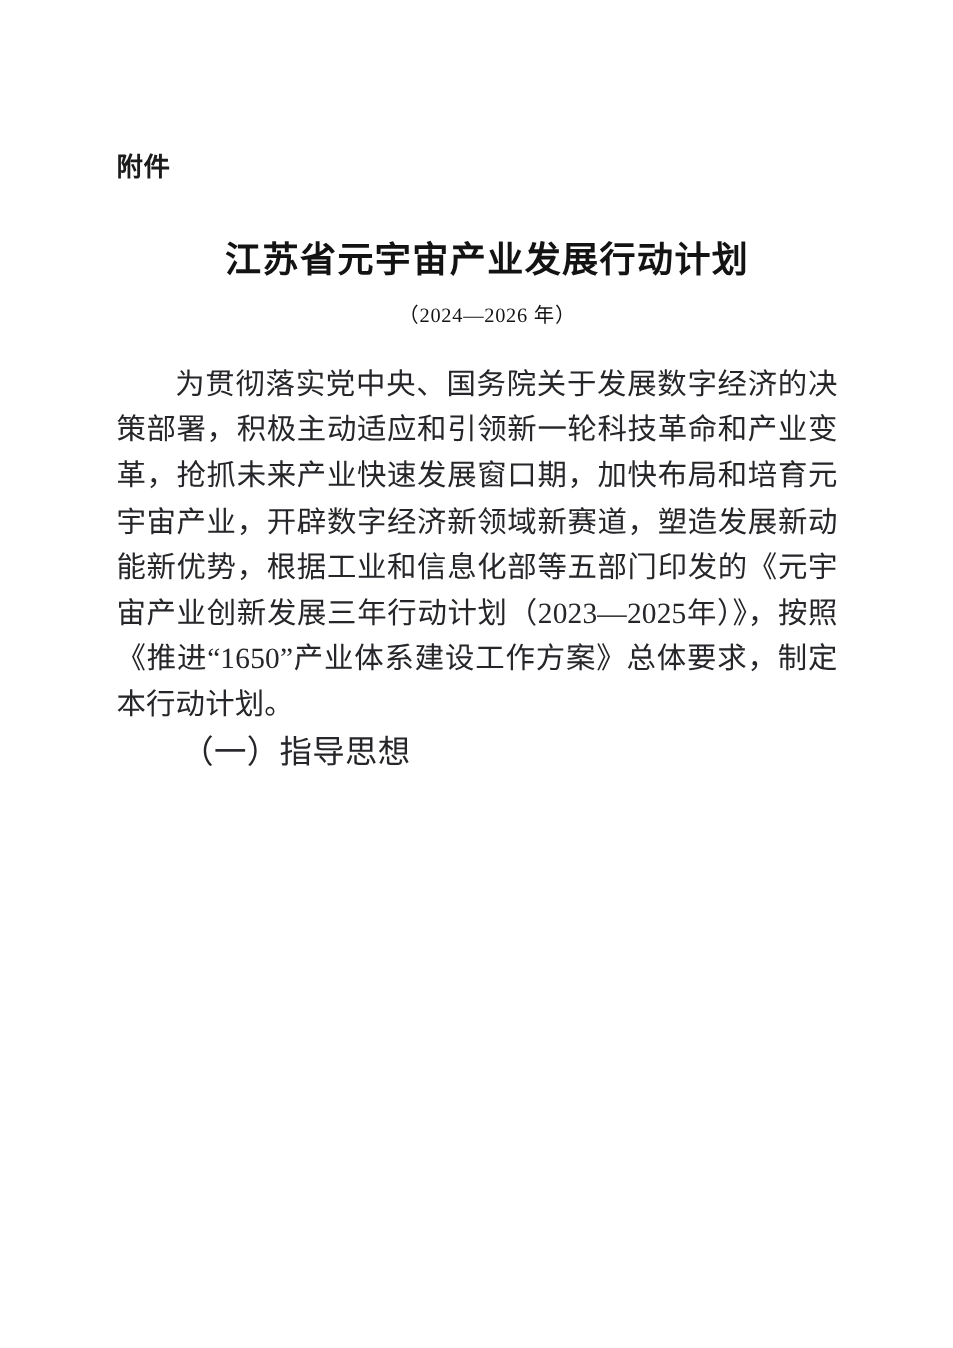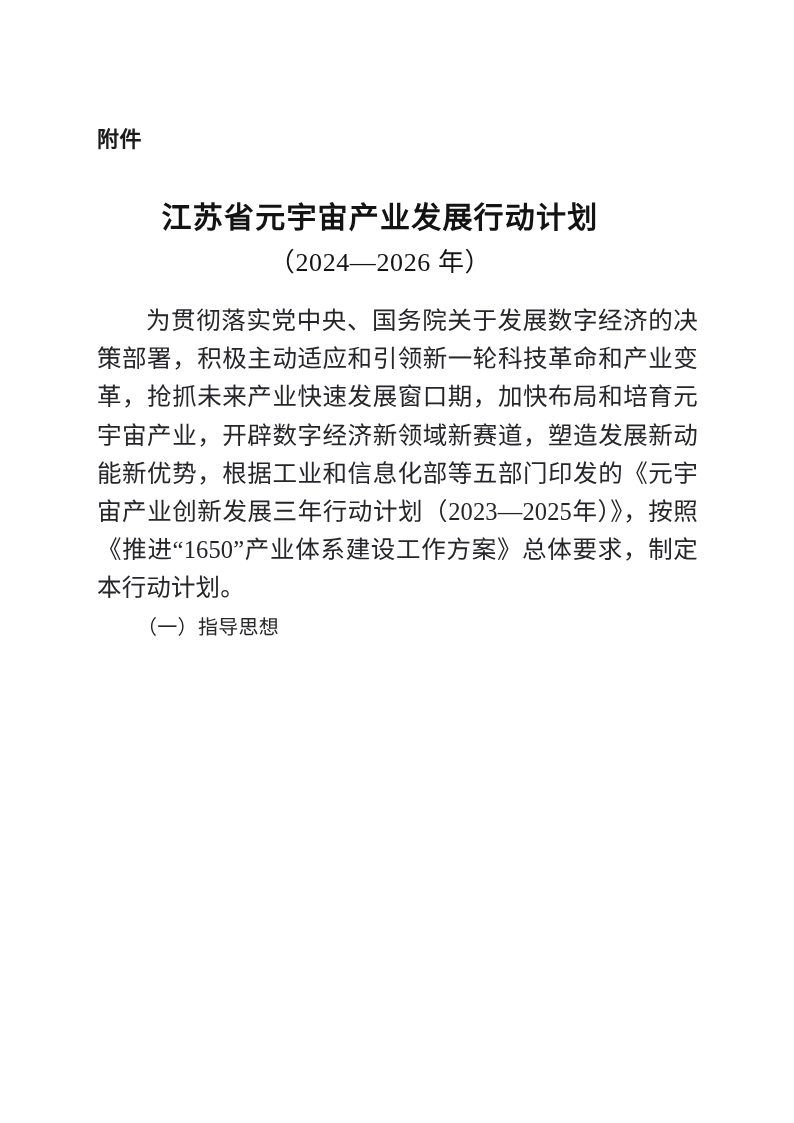--- a/index.html
+++ b/index.html
@@ -34,40 +34,40 @@
     font-size: 22px;
     line-height: 28px;
     color: #1b1b1b;
     letter-spacing: 0.5px;
     white-space: nowrap;
   }
 
   
   .title-block {
     position: absolute;
-    left: 80px;
+    left: 106px;
     top: 196px;
     width: 600px;
     text-align: center;
   }
 
   .doc-title {
     font-family: "Liberation Serif", "DejaVu Serif", serif;
     font-weight: bold;
     font-size: 30px;
     line-height: 44px;
     color: #131313;
     letter-spacing: 1.2px;
     margin: 0;
   }
 
   .doc-subtitle {
     font-family: "Liberation Serif", "DejaVu Serif", serif;
     font-weight: normal;
-    font-size: 26px;
+    font-size: 17px;
     line-height: 42px;
     color: #141414;
     letter-spacing: 0.6px;
     margin: 0;
     padding-top: 2px;
   }
 
   
   .body-block {
     position: absolute;
@@ -98,21 +98,21 @@
     color: #1b1b1f;
     text-indent: 2em;
     letter-spacing: 0.6px;
   }
 
   
   h3.heading-2 {
     margin: 0;
     font-family: "Liberation Serif", "DejaVu Serif", serif;
     font-weight: normal;
-    font-size: 20px;
+    font-size: 27px;
     line-height: 38.2px;
     color: #26262a;
     text-indent: 2em;
     letter-spacing: 0.3px;
   }
 
   
   .page-footer {
     position: absolute;
     left: 97px;

